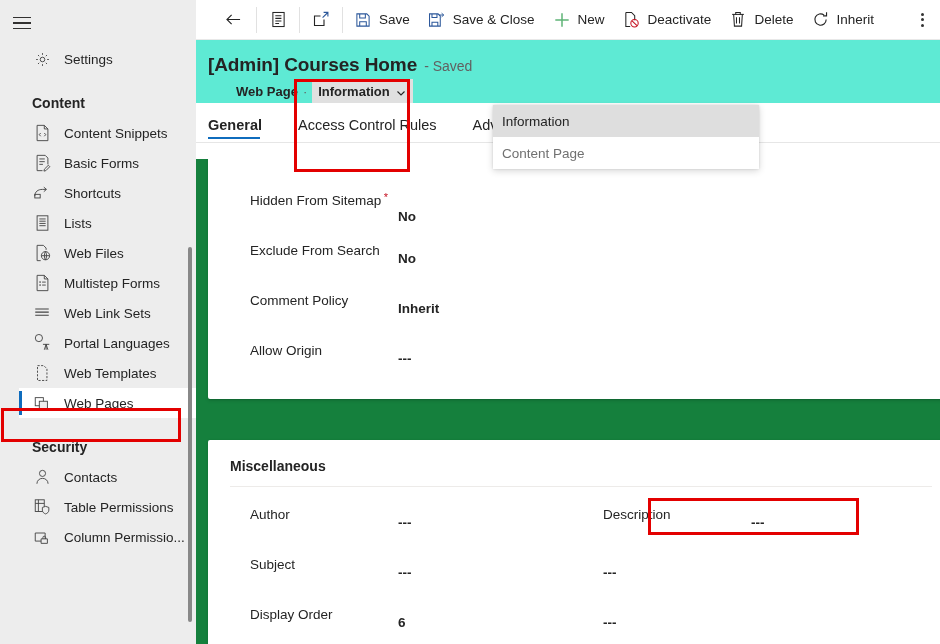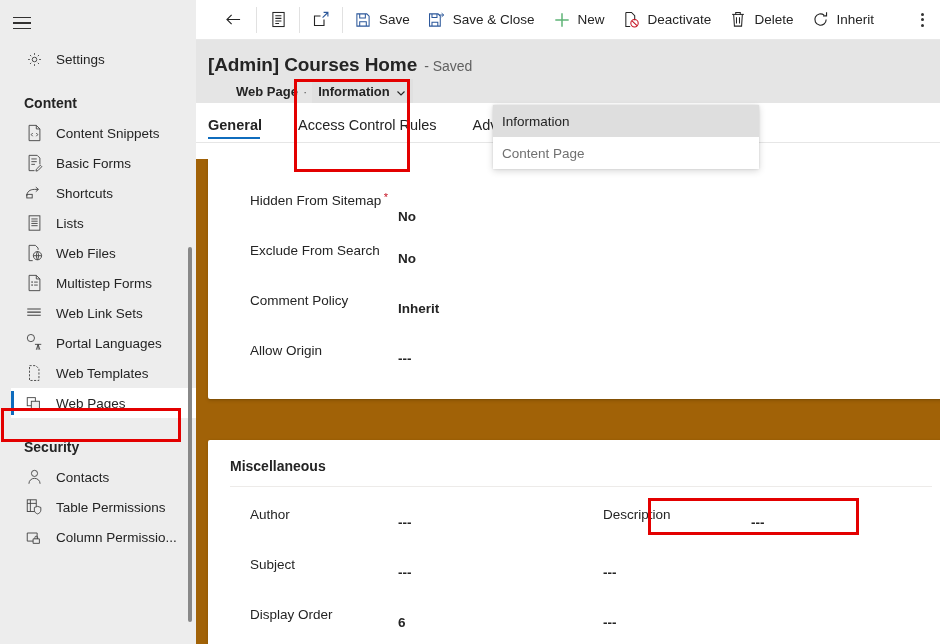--- a/index.html
+++ b/index.html
@@ -31,21 +31,21 @@
     left: 12px; top: 10px;
     width: 26px; height: 26px;
     display: flex; flex-direction: column;
     justify-content: center; gap: 4px;
     cursor: pointer;
   }
   .hamburger i {
     display: block; height: 1.5px; width: 18px;
     background: #323130; margin-left: 1px;
   }
-  .nav-list { position: absolute; top: 36px; left: 0; right: 0; padding-left: 11px; }
+  .nav-list { position: absolute; top: 36px; left: 8px; right: 0; padding-left: 11px; }
   .nav-item {
     position: relative;
     display: flex; align-items: center;
     height: 30px;
     padding-left: 12px;
     cursor: pointer;
     font-size: 13.5px;
     color: #242424;
   }
   .nav-item .ico {
@@ -129,21 +129,21 @@
     margin-left: auto; margin-right: 12px;
     display: flex; flex-direction: column; gap: 2.5px;
     cursor: pointer; padding: 6px 4px;
   }
   .overflow-dots i { width: 3px; height: 3px; border-radius: 50%; background: #333; display:block;}
 
   
   #pagehead {
     position: relative;
     padding: 14px 0 0 12px;
-    background: #e5e5e5;
+    background: #5eead4;
   }
   .title-row { display: flex; align-items: baseline; gap: 7px; }
   .rec-title {
     font-size: 19px; font-weight: bold; color: #242424; letter-spacing: -0.1px;
   }
   .rec-saved { font-size: 14px; color: #616161; }
   .sub-row {
     display: flex; align-items: center;
     margin-top: 3px;
     font-size: 13px;
@@ -211,21 +211,21 @@
     cursor: pointer;
     color: #242424;
   }
   .fly-item.hl { background: #dedede; }
   .fly-item.dim { color: #707070; }
 
   
   #formbody {
     position: absolute;
     left: 0; right: 0; top: 159px; bottom: 0;
-    background: #a16207;
+    background: #15803d;
     overflow: hidden;
   }
   .card {
     background: #ffffff;
     margin: 0 0 0 6px;
     border-radius: 2px;
     box-shadow: 0 0.3px 0.9px rgba(0,0,0,0.10), 0 1.6px 3.6px rgba(0,0,0,0.13);
     position: relative;
   }
   #card1 { position: absolute; left: 6px; right: -10px; top: -14px; height: 254px; overflow: hidden;}

